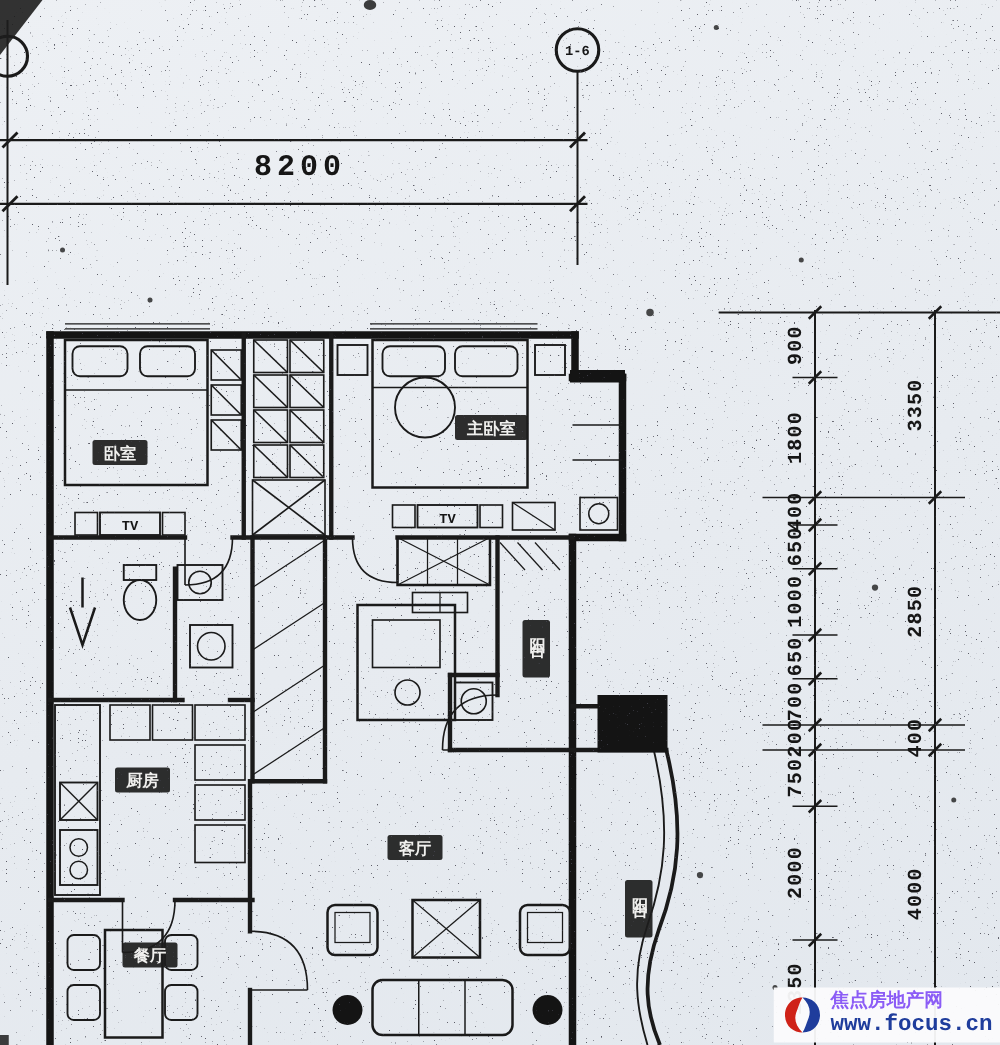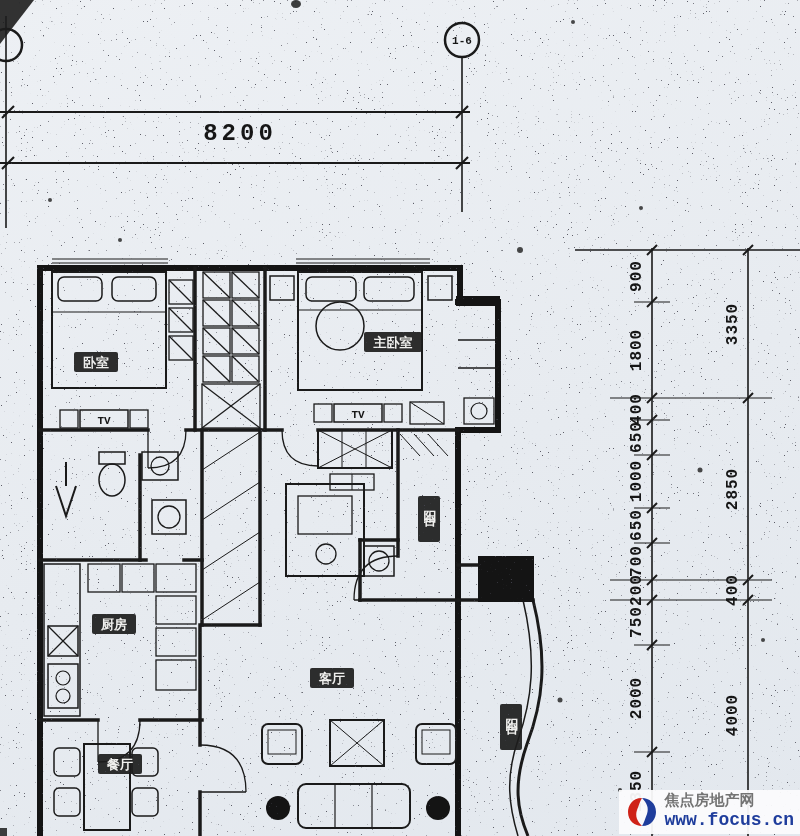--- a/index.html
+++ b/index.html
@@ -11,21 +11,21 @@
   text{fill:#161616;}
   .dim-num{font-size:16px;font-weight:700;letter-spacing:1px;}
   .dim-big{font-size:24px;font-weight:700;letter-spacing:4px;}
   .marker-num{font-size:11px;font-weight:700;}
   .room-label{font-size:13px;font-weight:700;fill:#f0f0ee;}
   .vlabel{font-size:13px;font-weight:700;fill:#f0f0ee;writing-mode:vertical-rl;letter-spacing:2px;}
   .tvtxt{font-size:11px;font-weight:700;}
   .labelbox{fill:#1c1c1c;opacity:.92;}
   .watermark{position:absolute;right:0;bottom:2px;display:flex;align-items:center;gap:5px;
              padding:3px 6px;background:rgba(251,251,252,.95);}
-  .wm-name{font-size:15px;font-weight:700;color:#737373;line-height:1.15;}
+  .wm-name{font-size:15px;font-weight:700;color:#8b5cf6;line-height:1.15;}
   .wm-url{font-size:18px;font-weight:700;color:#1f3d9c;line-height:1.15;}
 </style>
 </head>
 <body>
 
 <div class="page">
 
   <svg class="layer" width="800" height="836" viewBox="0 0 800 836">
 
     <g stroke="#1a1a1a" fill="none">

